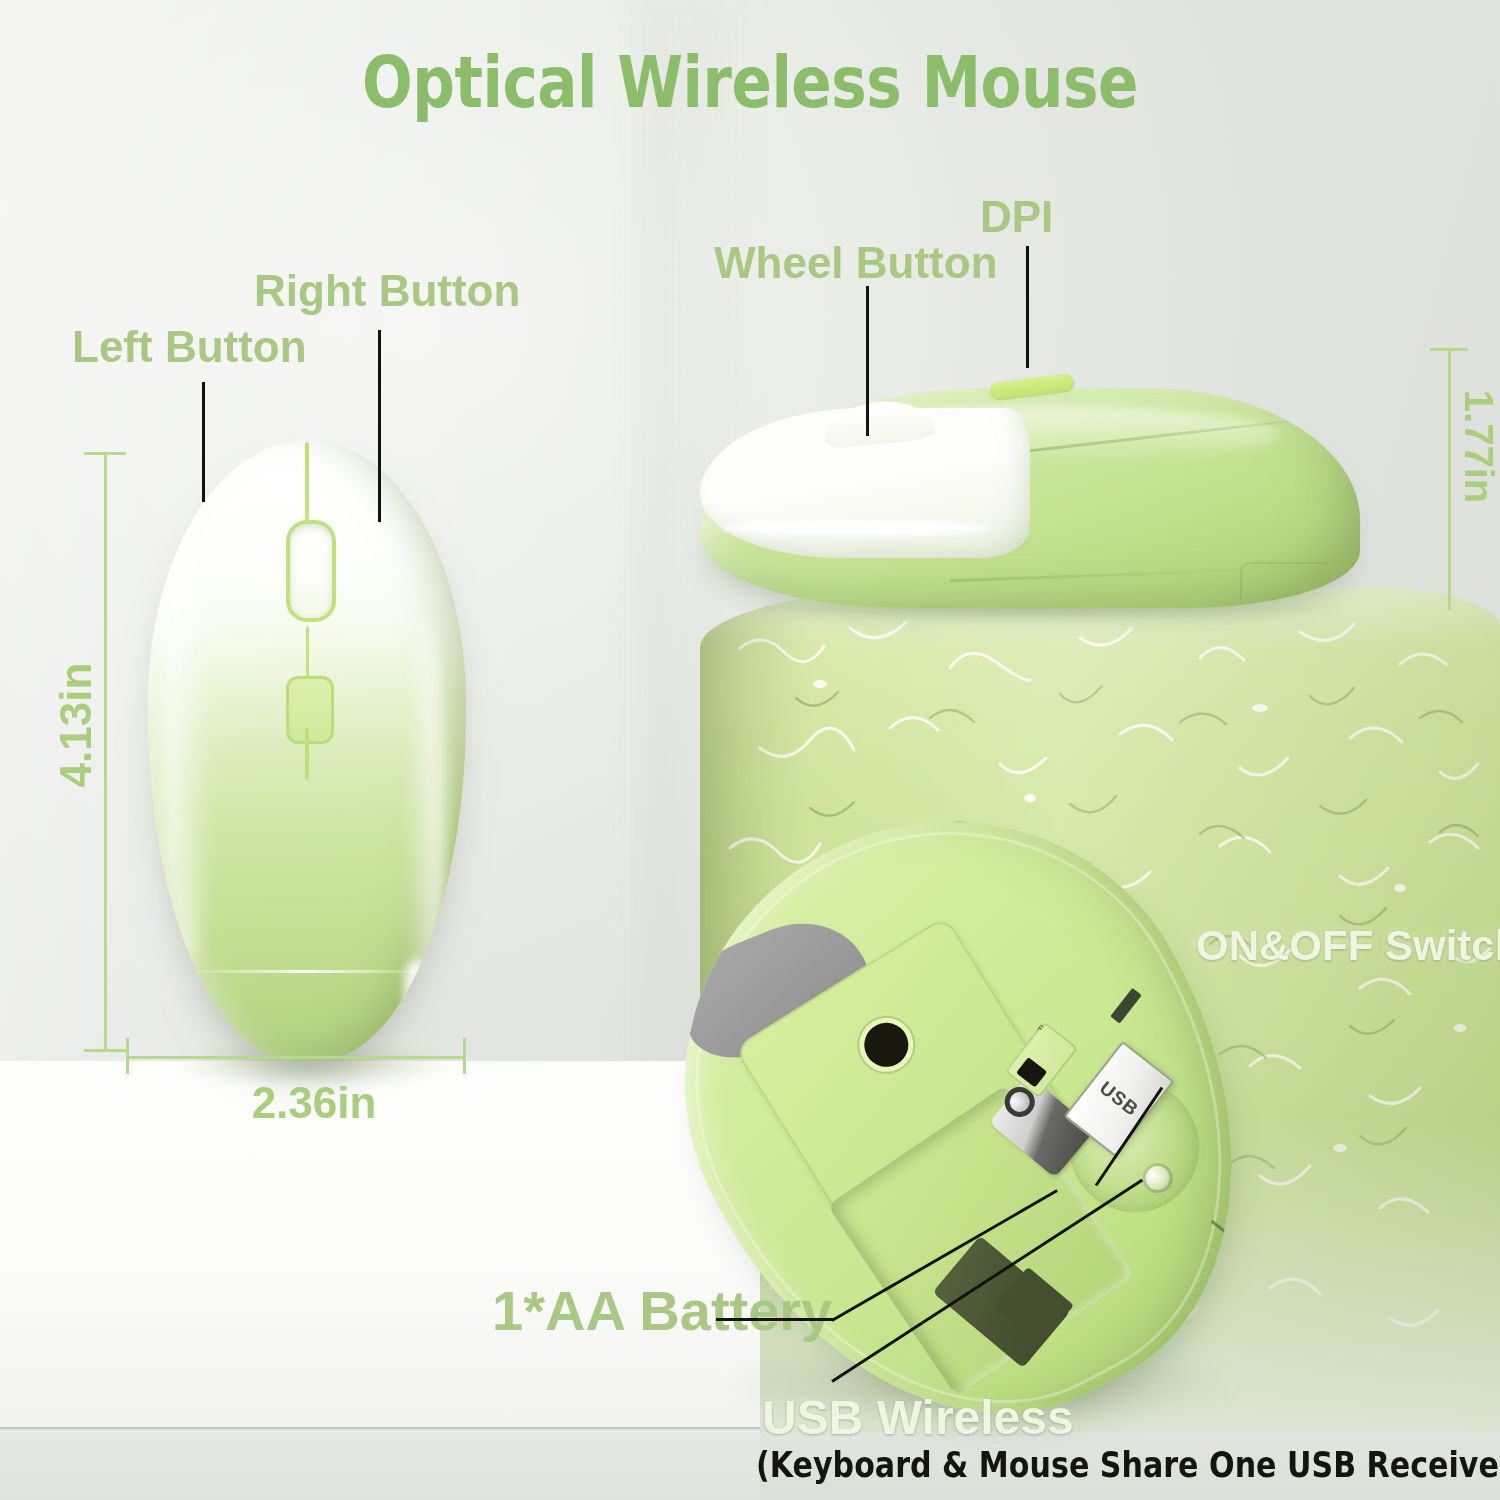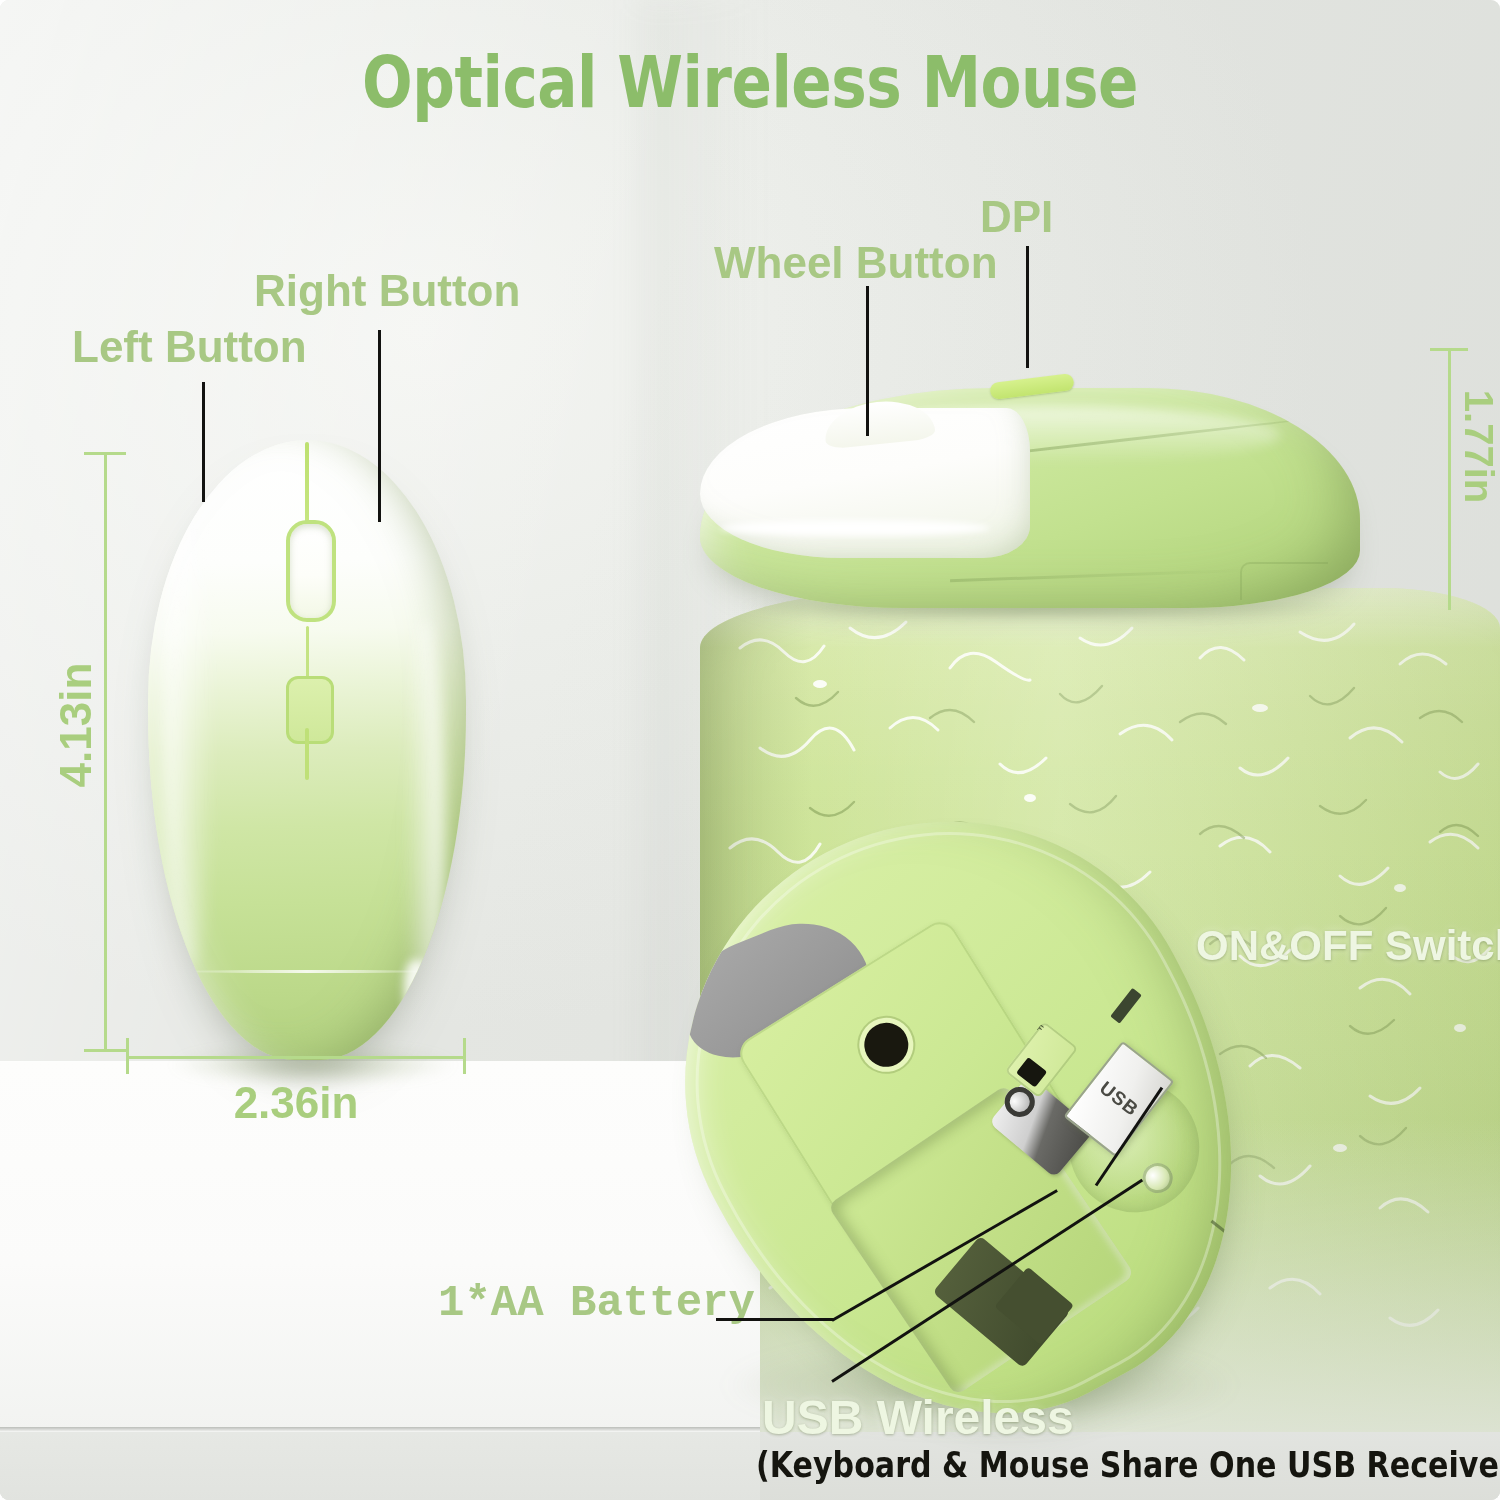--- a/index.html
+++ b/index.html
@@ -1,21 +1,21 @@
 <!DOCTYPE html>
 <html><head>
 <meta charset="utf-8">
 <style>
   html,body{margin:0;padding:0;}
   body{
     width:1500px;height:1500px;overflow:hidden;
     font-family:"Liberation Sans", sans-serif;
     background:#ffffff;
   }
-  #stage{position:relative;width:1500px;height:1500px;overflow:hidden;border-radius:9px;}
+  #stage{position:relative;width:1500px;height:1500px;overflow:hidden;}
 
   
   .bg-wall{
     position:absolute;inset:0;
     background:
       radial-gradient(ellipse 900px 700px at 28% 22%, #f4f5f2 0%, #eceeea 45%, #e4e6e2 100%),
       linear-gradient(180deg,#f2f3f0 0%,#e9ebe7 60%,#e3e5e1 100%);
   }
   .bg-wall-shade{
     position:absolute;left:0;top:0;width:100%;height:100%;
@@ -543,42 +543,42 @@
   </div>
 
   <div class="dim dim-v" style="left:104px;top:452px;height:600px;"></div>
   <div class="dim-cap-h" style="left:84px;top:452px;width:42px;"></div>
   <div class="dim-cap-h" style="left:84px;top:1049px;width:42px;"></div>
   <div class="dim-text" style="left:-4px;top:700px;width:160px;text-align:center;font-size:44px;transform:rotate(-90deg);">4.13in</div>
 
   <div class="dim dim-h" style="left:126px;top:1056px;width:340px;"></div>
   <div class="dim-cap-v" style="left:126px;top:1038px;height:36px;"></div>
   <div class="dim-cap-v" style="left:463px;top:1038px;height:36px;"></div>
-  <div class="dim-text" style="left:126px;top:1078px;width:340px;text-align:center;font-size:44px;">2.36in</div>
+  <div class="dim-text" style="left:144px;top:1078px;width:340px;text-align:center;font-size:44px;">2.36in</div>
 
   <div class="dim dim-v" style="left:1448px;top:348px;height:262px;"></div>
   <div class="dim-cap-h" style="left:1430px;top:348px;width:38px;"></div>
   <div class="dim-text" style="left:1398px;top:424px;width:160px;text-align:center;font-size:40px;transform:rotate(90deg);">1.77in</div>
 
   <div class="lbl" style="left:72px;top:322px;font-size:44px;">Left Button</div>
   <div class="leader leader-v" style="left:202px;top:382px;height:120px;"></div>
 
   <div class="lbl" style="left:254px;top:266px;font-size:44px;text-align:right;">Right Button</div>
   <div class="leader leader-v" style="left:378px;top:330px;height:192px;"></div>
 
   <div class="lbl" style="left:714px;top:238px;font-size:44px;">Wheel Button</div>
   <div class="leader leader-v" style="left:866px;top:286px;height:150px;"></div>
 
   <div class="lbl" style="left:980px;top:192px;font-size:44px;">DPI</div>
   <div class="leader leader-v" style="left:1026px;top:246px;height:122px;"></div>
 
   <div class="lbl lbl-white" style="left:1196px;top:922px;font-size:42px;">ON&amp;OFF Switch</div>
   <div class="leader-d" style="left:1096px;top:1184px;width:118px;transform:rotate(-56deg);"></div>
 
-  <div class="lbl" style="left:438px;top:1278px;font-size:44px;font-family:Liberation Mono, monospace;">1*AA Battery</div>
+  <div class="lbl" style="left:492px;top:1278px;font-size:56px;">1*AA Battery</div>
   <div class="leader leader-h" style="left:716px;top:1318px;width:118px;"></div>
   <div class="leader-d" style="left:832px;top:1319px;width:260px;transform:rotate(-30deg);"></div>
 
   <div class="leader-d" style="left:832px;top:1380px;width:370px;transform:rotate(-33deg);"></div>
   <div class="lbl lbl-white" style="left:762px;top:1390px;font-size:48px;">USB Wireless</div>
   <div class="lbl lbl-black" style="left:756px;top:1444px;font-size:36px;transform:scaleX(.93);transform-origin:0 50%;font-family:'DejaVu Sans Condensed','Liberation Sans',sans-serif;">(Keyboard &amp; Mouse Share One USB Receiver)</div>
 
 </div>
 
 </body></html>

